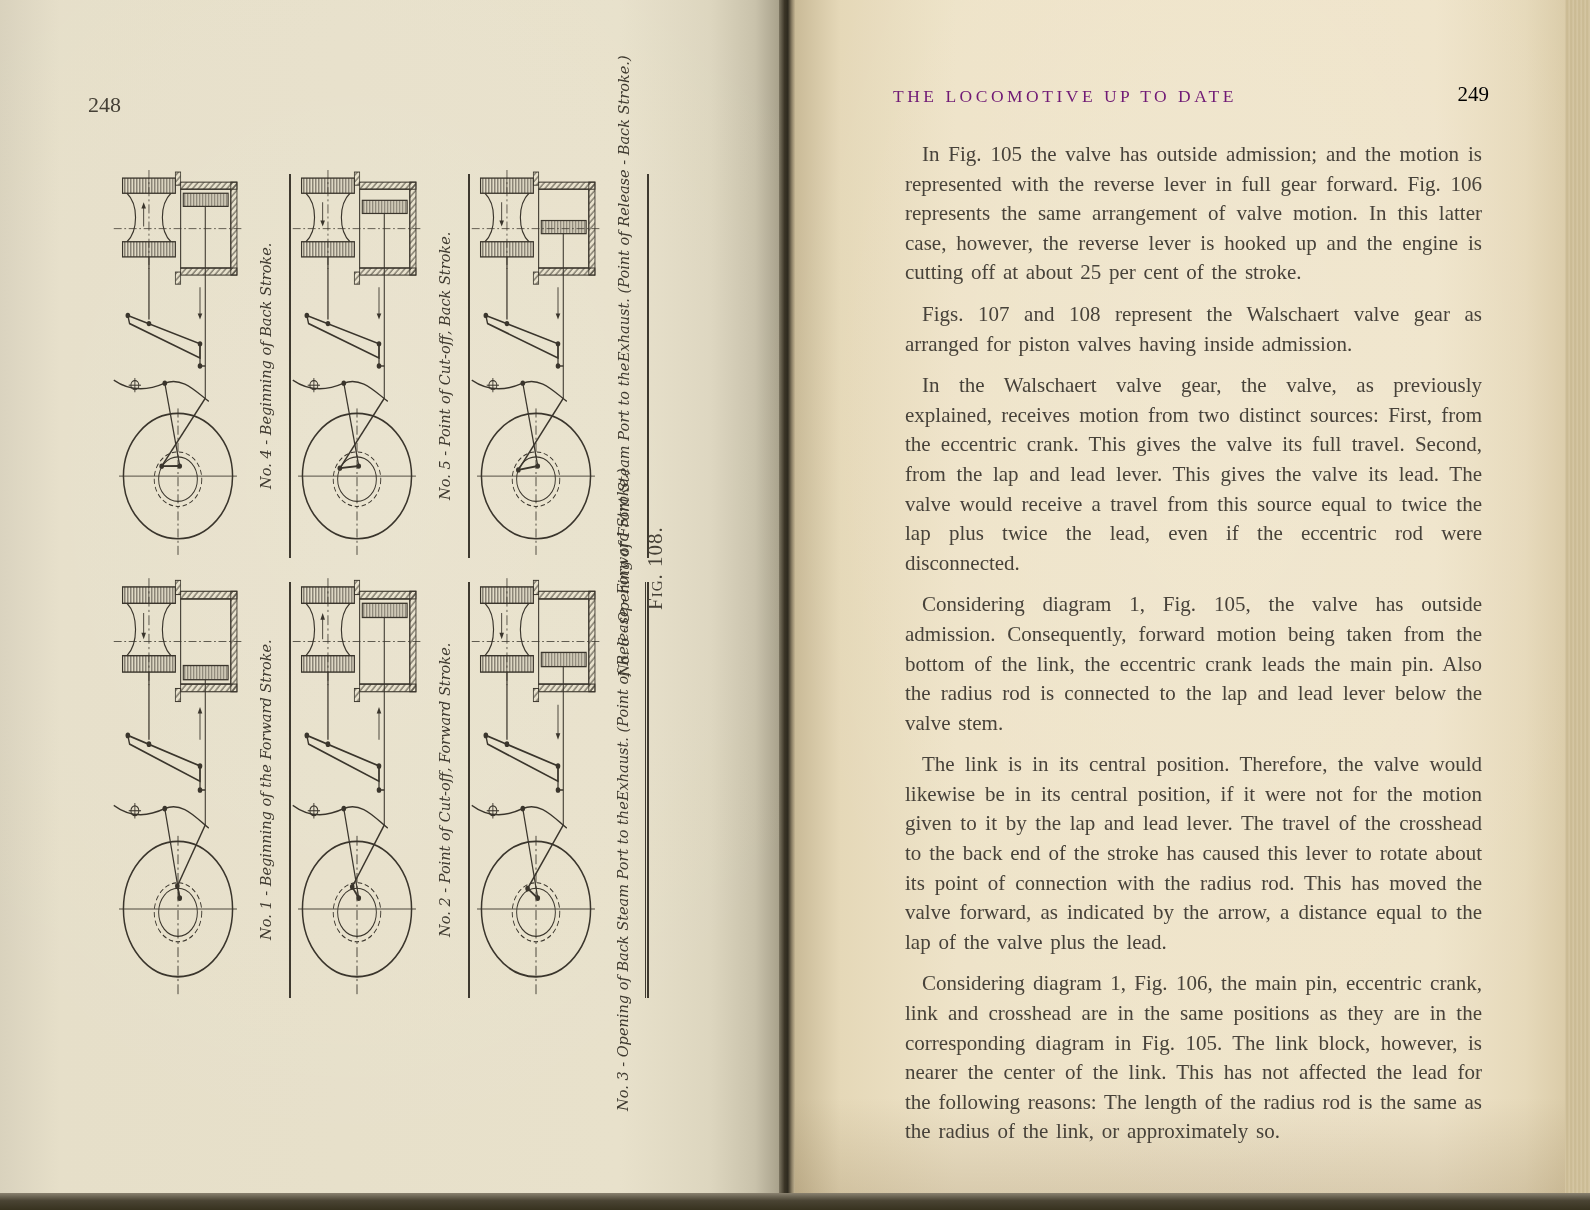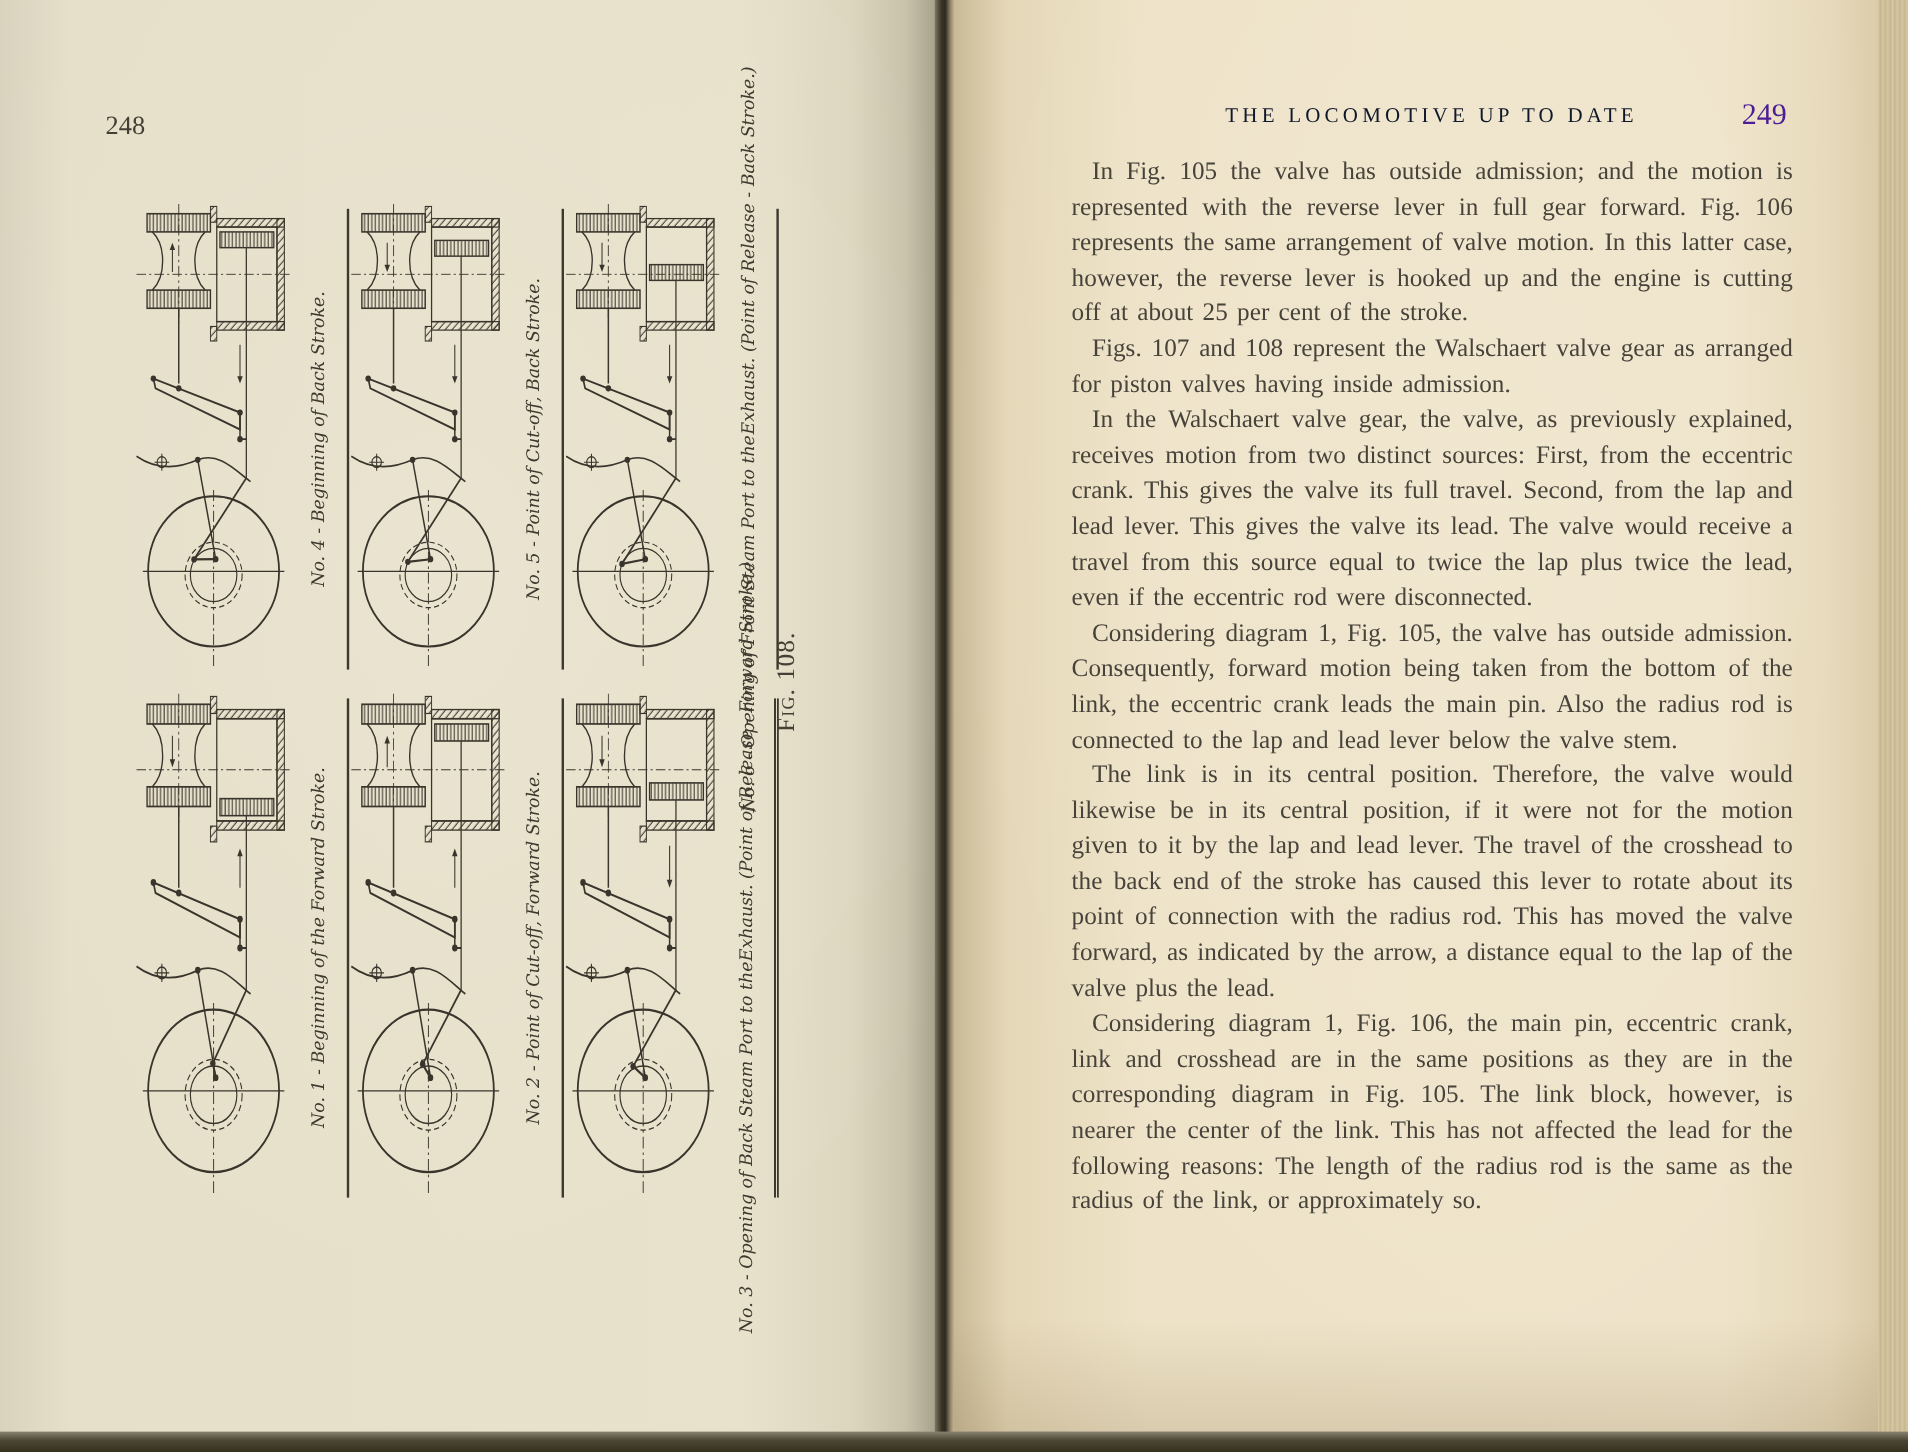--- a/index.html
+++ b/index.html
@@ -36,32 +36,32 @@
   
   .bottom-shadow{
     position:absolute;left:0;top:1193px;width:1590px;height:17px;
     background:linear-gradient(to bottom,#8a8270 0%,#4a4434 45%,#37321f 100%);
   }
   
   .rp-header{
     position:absolute;left:893px;top:86px;width:600px;height:30px;
   }
   .rp-title{
-    position:absolute;left:0;right:0;text-align:center;
-    font-size:17.5px;letter-spacing:3.5px;color:#0f172a;
+    position:absolute;left:0;right:0;text-align:left;
+    font-size:17.5px;letter-spacing:3.5px;color:#701a75;
   }
   .rp-pageno{
-    position:absolute;right:4px;top:-4px;font-size:25px;color:#4c1d95;
+    position:absolute;right:4px;top:-4px;font-size:21px;color:#000000;
   }
   .rp-body{
     position:absolute;left:893px;top:128px;width:601px;
     font-size:21px;line-height:29.6px;color:#46413700;
     color:#47423a;text-align:justify;word-spacing:2.5px;
   }
-  .rp-body p{margin:0;text-indent:17px;}
+  .rp-body p{margin:12px;text-indent:17px;}
   
   .lp-pageno{
     position:absolute;left:88px;top:92px;font-size:22px;color:#454036;
   }
   .fig-grid{
     position:absolute;left:112px;top:168px;width:540px;
   }
   .fig-row{display:flex;}
   .fig-row.r0{height:396px;}
   .fig-row.r1{margin-top:12px;height:428px;}

